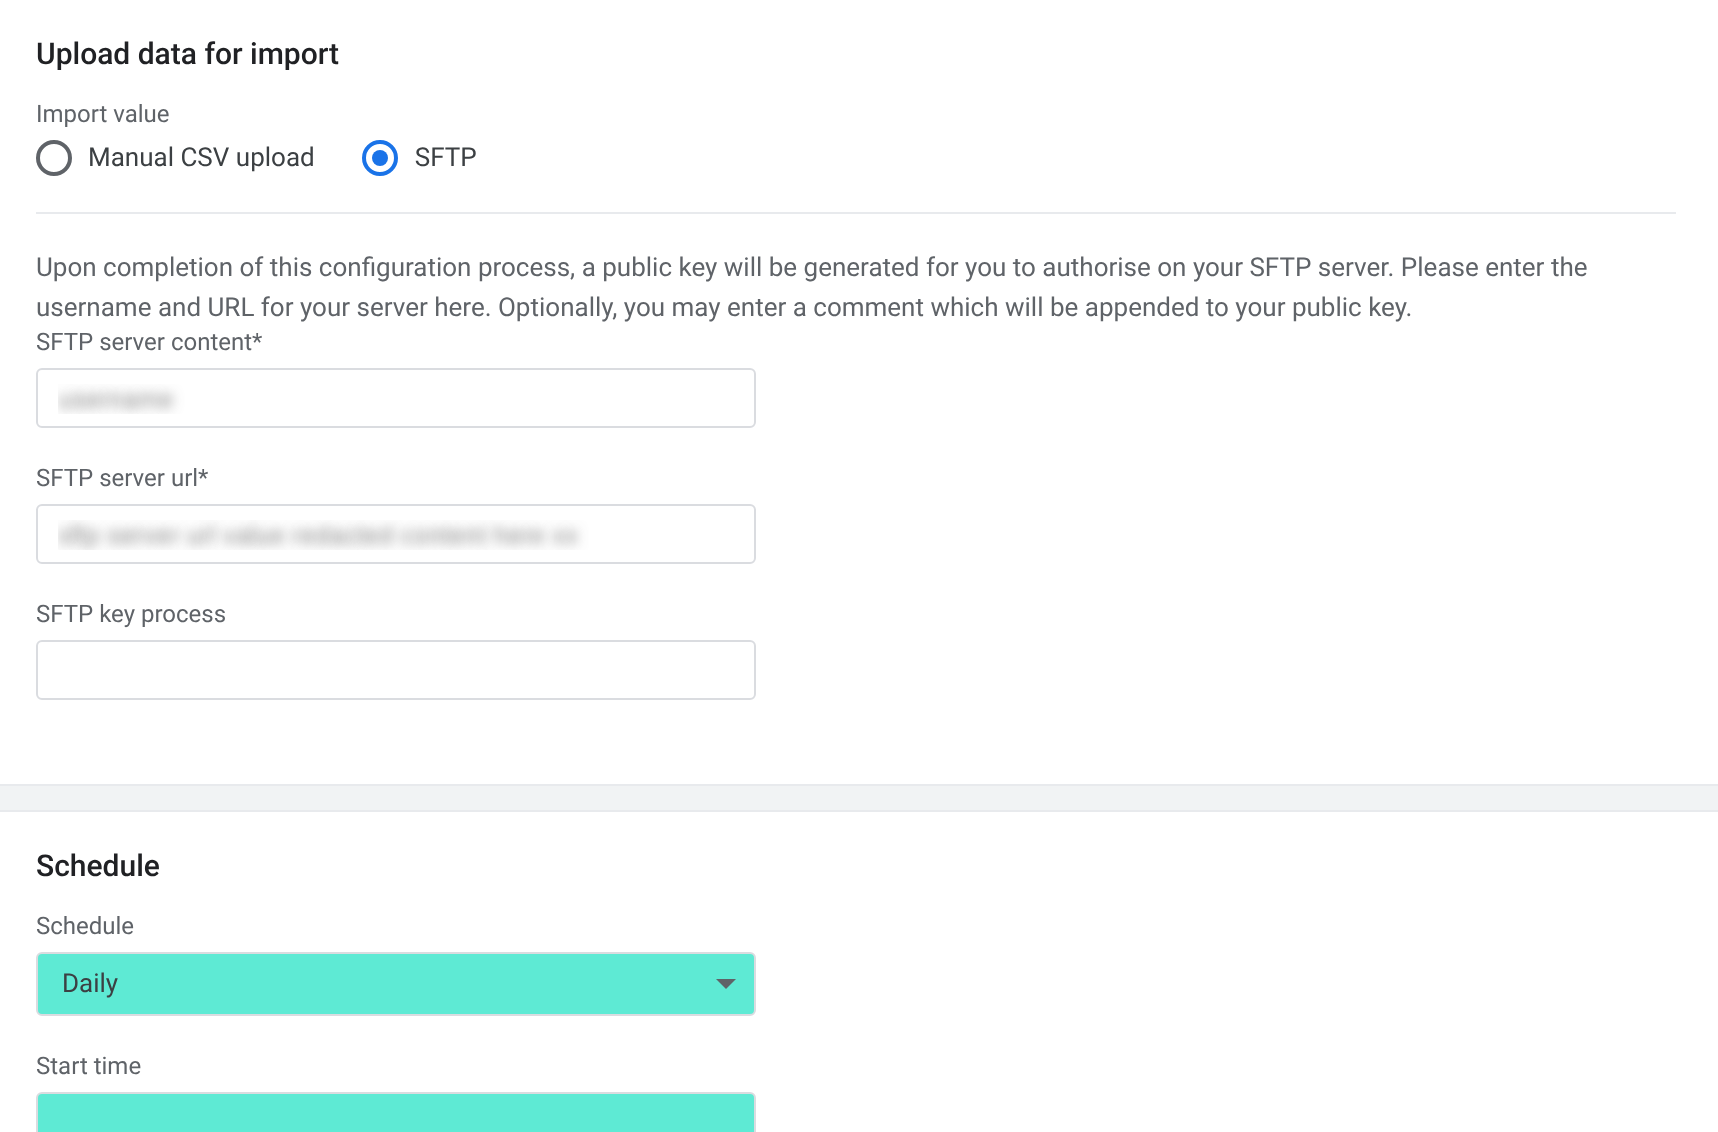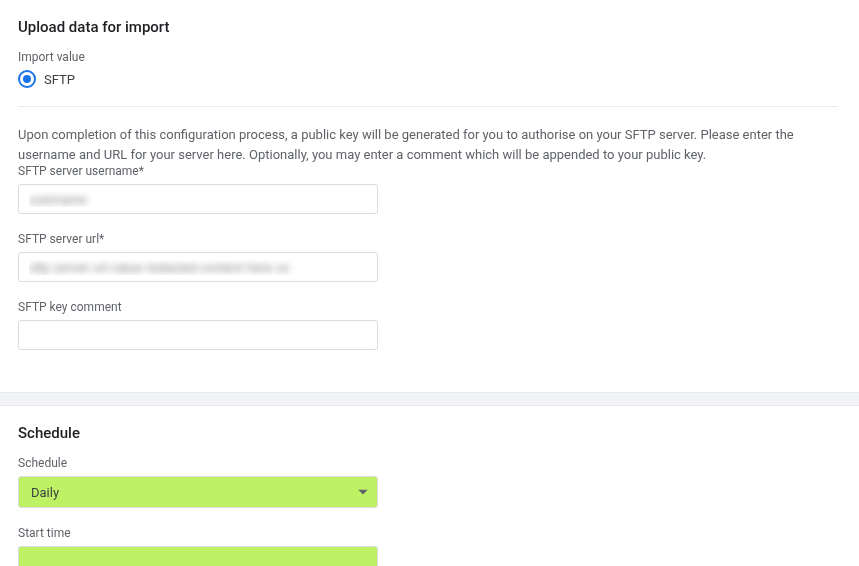--- a/index.html
+++ b/index.html
@@ -105,21 +105,21 @@
       width: 360px;
     }
     .select-input {
       width: 100%;
       height: 32px;
       border: 1px solid #dadce0;
       border-radius: 3px;
       padding: 4px 30px 4px 12px;
       font-size: 13px;
       color: #3c4043;
-      background: #bef264;
+      background: #5eead4;
       display: flex;
       align-items: center;
       cursor: pointer;
     }
     .chevron {
       position: absolute;
       right: 10px;
       top: 50%;
       transform: translateY(-50%);
       pointer-events: none;
@@ -130,41 +130,45 @@
   </style>
 </head>
 <body>
 
 <div class="section">
   <div class="section-title">Upload data for import</div>
 
   <div class="field-label">Import value</div>
   <div class="radio-group">
     <div class="radio-option">
+      <span class="radio-circle"></span>
+      <span class="radio-label">Manual CSV upload</span>
+    </div>
+    <div class="radio-option">
       <span class="radio-circle selected"></span>
       <span class="radio-label">SFTP</span>
     </div>
   </div>
 
   <div class="divider"></div>
 
   <div class="description">Upon completion of this configuration process, a public key will be generated for you to authorise on your SFTP server. Please enter the username and URL for your server here. Optionally, you may enter a comment which will be appended to your public key.</div>
 
   <div class="form-field">
-    <label class="field-label">SFTP server username*</label>
+    <label class="field-label">SFTP server content*</label>
     <input type="text" class="text-input blurred" value="username" style="">
   </div>
 
   <div class="form-field">
     <label class="field-label">SFTP server url*</label>
     <input type="text" class="text-input blurred" value="sftp server url value redacted content here xx" style="">
   </div>
 
   <div class="form-field">
-    <label class="field-label">SFTP key comment</label>
+    <label class="field-label">SFTP key process</label>
     <input type="text" class="text-input" value="" style="">
   </div>
 </div>
 
 <div class="gap-strip"></div>
 
 <div class="section">
   <div class="section-title">Schedule</div>
 
   <div class="form-field">

